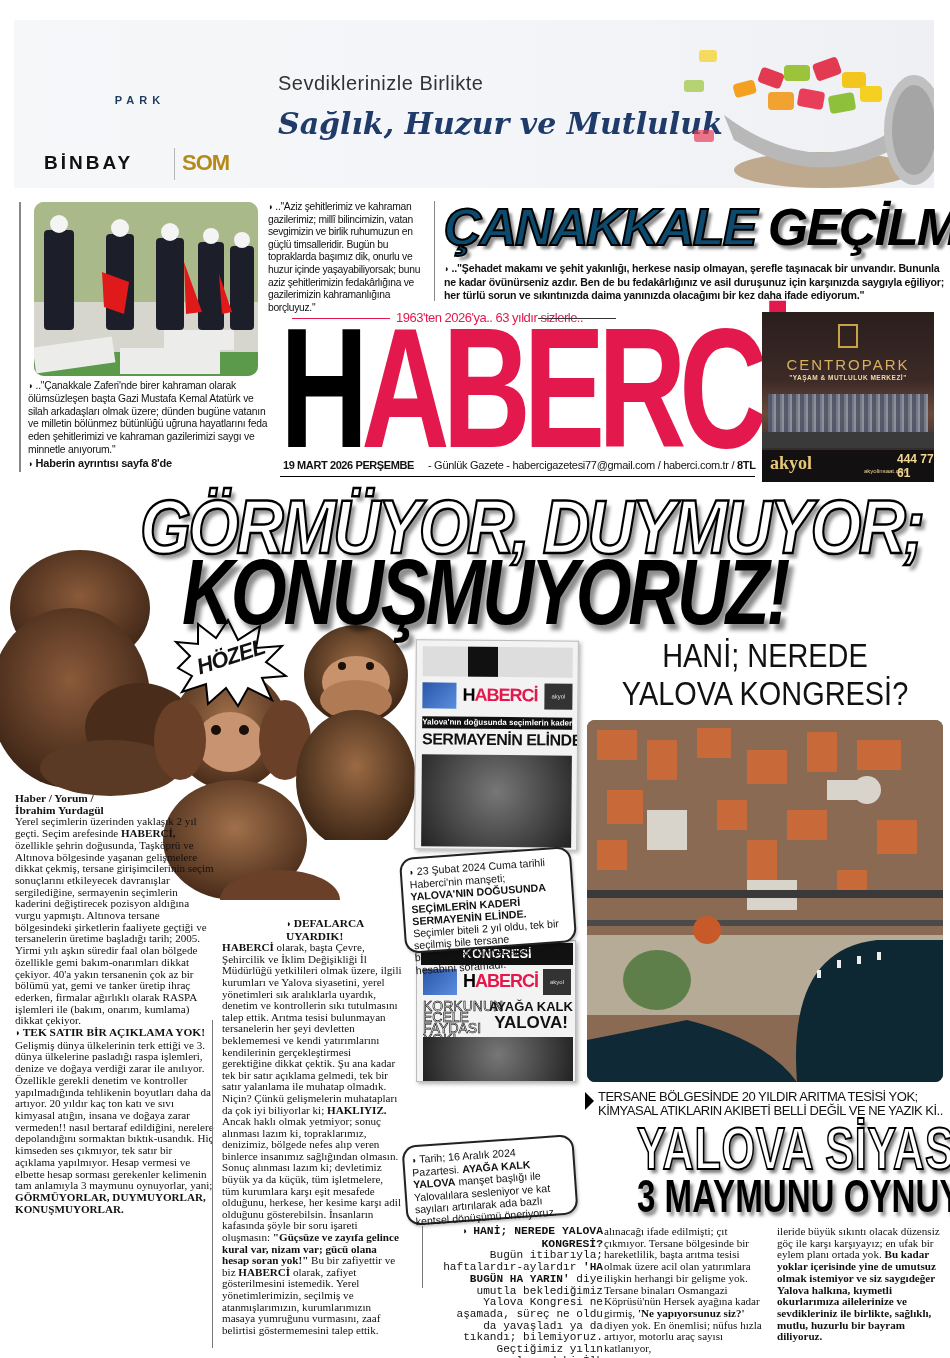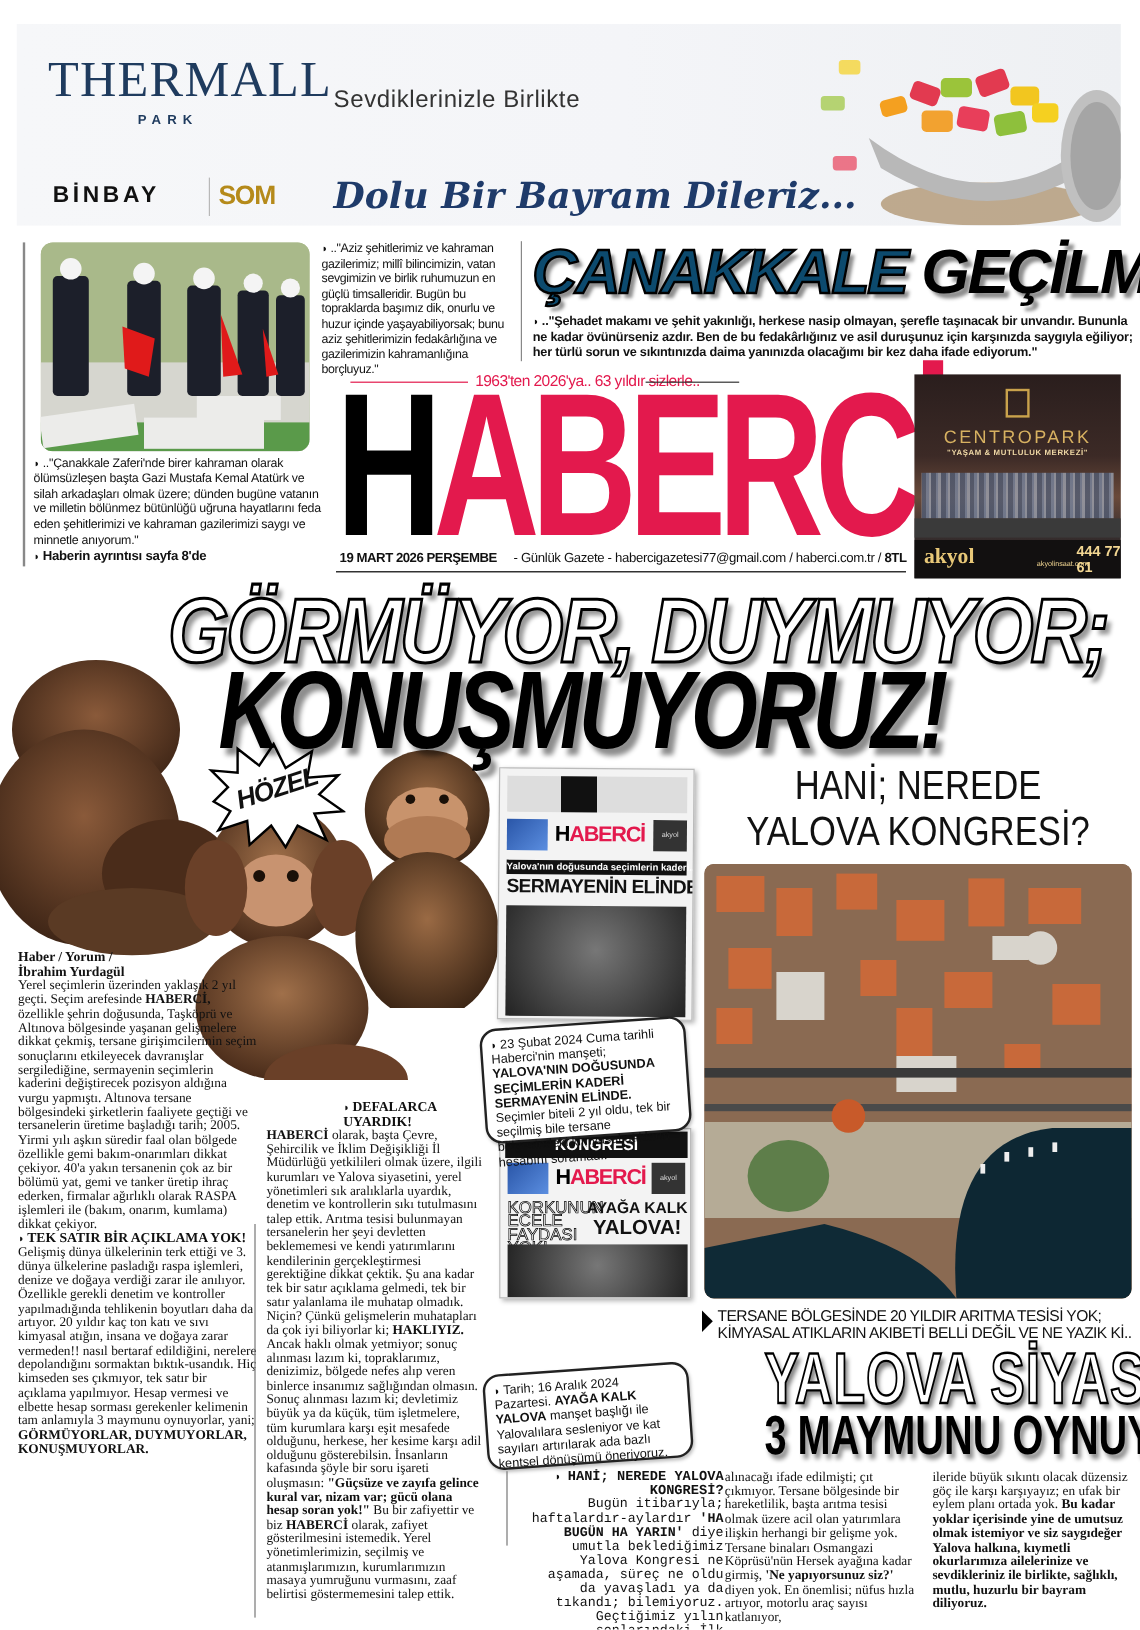--- a/index.html
+++ b/index.html
@@ -119,27 +119,26 @@
   #bottom-col2 { left: 604px; top: 1226px; width: 160px; font-family: "Liberation Serif", serif; font-size: 11.1px; line-height: 11.7px; }
   #bottom-col2 b { font-weight: bold; }
   #bottom-col3 { left: 777px; top: 1226px; width: 165px; font-family: "Liberation Serif", serif; font-size: 11.1px; line-height: 11.7px; }
   #bottom-col3 b { font-weight: bold; }
   .bullet { font-size: 9px; }
 </style>
 </head>
 <body>
 
 <div id="top-ad" class="abs">
-  <div id="thermall-logo" class="abs">THERMALL</div>
   <div id="thermall-park" class="abs">PARK</div>
   <div id="binbay" class="abs">BİNBAY</div>
   <div id="binbay-sep" class="abs"></div>
   <div id="som" class="abs">SOM</div>
   <div id="ad-line1" class="abs">Sevdiklerinizle Birlikte</div>
-  <div id="ad-line3" class="abs">Dolu Bir Bayram Dileriz...</div>
+  <div id="ad-line2" class="abs">Sağlık, Huzur ve Mutluluk</div>
   <svg id="candy-bowl" class="abs" viewBox="0 0 270 168">
     <ellipse cx="160" cy="150" rx="90" ry="18" fill="#a88a62" opacity="0.7"></ellipse>
     <path d="M60 95 Q160 170 250 95 L245 120 Q160 175 70 120 Z" fill="#b8b8b8"></path>
     <rect x="70" y="62" width="22" height="14" rx="4" fill="#f4a020" transform="rotate(-15 80 70)"></rect>
     <rect x="95" y="50" width="24" height="16" rx="4" fill="#e23a50" transform="rotate(20 107 58)"></rect>
     <rect x="120" y="45" width="26" height="16" rx="4" fill="#9bc43a"></rect>
     <rect x="150" y="40" width="26" height="18" rx="4" fill="#e23a50" transform="rotate(-20 163 49)"></rect>
     <rect x="178" y="52" width="24" height="16" rx="4" fill="#f2c61f"></rect>
     <rect x="104" y="72" width="26" height="18" rx="4" fill="#f2a230"></rect>
     <rect x="134" y="70" width="26" height="18" rx="4" fill="#e83e5a" transform="rotate(10 147 79)"></rect>

